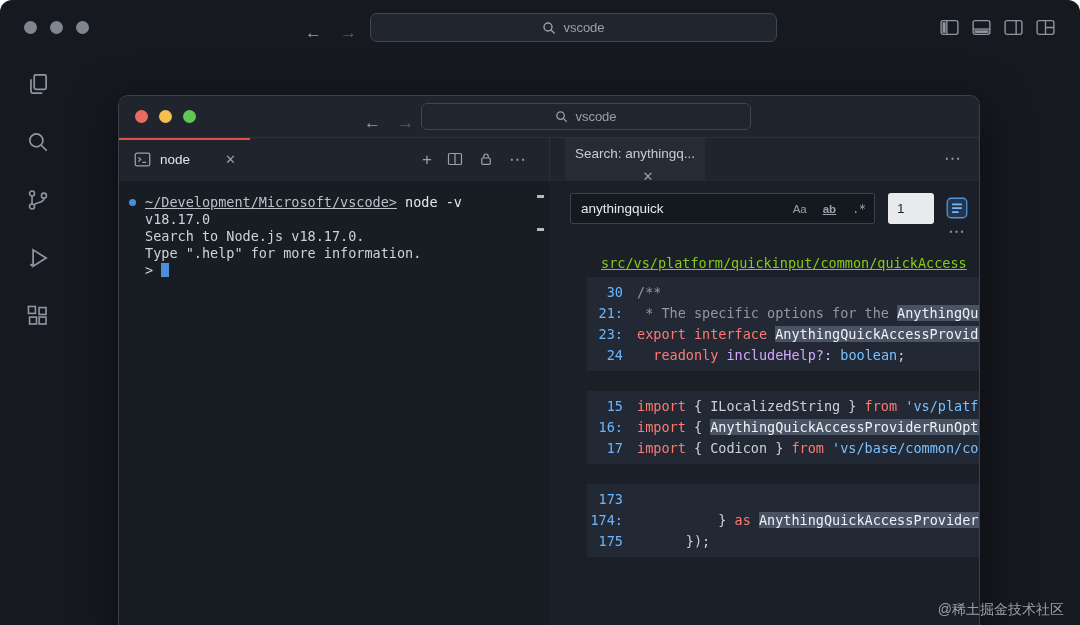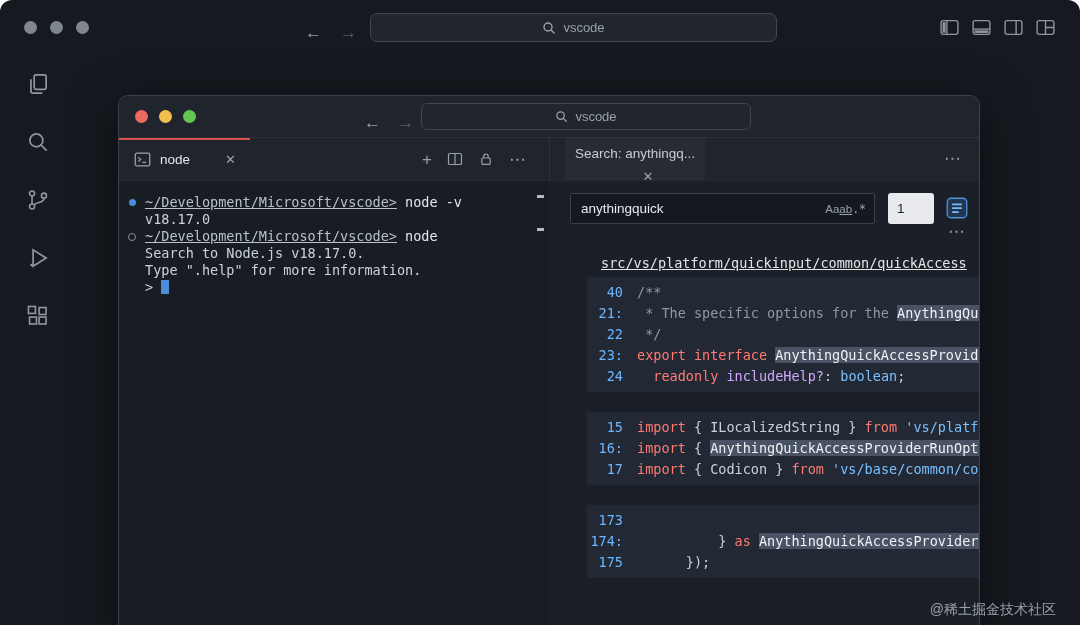--- a/index.html
+++ b/index.html
@@ -64,44 +64,44 @@
   .t-prompt { color:#b9c1ca;text-decoration:underline; } .t-cmd { color:#e4e8ed; } .t-out { color:#ccd3da; }
   .term-cursor { display:inline-block; width:8px; height:14px; background:#4e8ed9; vertical-align:-2px; }
   .term-mark { position:absolute; right:5px; width:7px; height:3px; background:#b4bac2; }
 
   
   .search-panel { width:431px; background:#1b2028; position:relative; overflow:hidden; }
   .controls { position:relative; height:60px; padding:12px 0 6px 21px; }
   .find-wrap { position:relative; display:inline-block; width:305px; }
   .find-input { width:305px; height:31px; background:#14181f; border:1px solid #3a414b; border-radius:2px;
     color:#e6e9ee; font-family:"Liberation Sans", sans-serif; font-size:13.5px; padding:0 80px 0 10px; outline:none; }
-  .toggles { position:absolute; right:9px; top:0; height:31px; display:flex; gap:0;
+  .toggles { position:absolute; right:9px; top:0; height:31px; display:flex; gap:16px;
     color:#9aa1ab; font-size:11.5px; }
   .toggle { cursor:pointer; background:none; border:none; color:#9aa1ab; font-size:11.5px; font-family:"Liberation Sans", sans-serif; }
-  .toggle.underline { text-decoration:underline; }
+  .toggle.underline { text-decoration:underline;font-weight:bold; }
   .toggle.mono { font-family:"DejaVu Sans Mono", monospace; }
   .count-input { position:absolute; left:339px; top:12px; width:46px; height:31px; background:#e8eaed;
     border:none; border-radius:3px; color:#1e232b; font-size:13.5px; padding-left:9px; outline:none; }
   .open-editor-btn { position:absolute; left:395px; top:14px; }
   .panel-more { position:absolute; left:399px; top:42px; }
   .summary { margin-left:38px; background:#272d37; color:#d6dbe1; padding:4px 10px; height:25px;
     font-family:"DejaVu Sans Mono", monospace; font-size:13.5px; line-height:17px; white-space:pre; }
   .results { margin-top:14px; }
   .file-path { margin:0 0 6px 52px; font-family:"DejaVu Sans Mono", monospace; font-size:13.5px;
-    color:#e5e5e5; text-decoration:underline; white-space:pre; cursor:pointer; overflow:hidden; }
+    color:#84cc16; text-decoration:underline; white-space:pre; cursor:pointer; overflow:hidden; }
   .code-block { margin:0 0 20px 38px; background:#222834; padding:5px 0; overflow:hidden; }
   .code-row { display:flex; line-height:21px; white-space:pre; font-family:"DejaVu Sans Mono", monospace;
     font-size:13.5px; cursor:pointer; }
   .code-num { flex:none; width:50px; text-align:right; padding-right:14px; color:#6cb6ff; }
   .code-text { white-space:pre; }
   .c-plain { color:#c9d1d9; } .c-comment { color:#9099a3; } .c-kw { color:#ff7b72; }
   .c-str { color:#79c0ff; } .c-purple { color:#d2a8ff; }
   .c-match { background:#495363; color:#eef2f6; }
 
-  .watermark { position:absolute; right:24px; bottom:6px; color:rgba(190,196,204,0.78); font-size:14px; }
+  .watermark { position:absolute; right:16px; bottom:6px; color:rgba(190,196,204,0.78); font-size:14px; }
 </style>
 </head>
 <body>
 
 <div class="screen">
 
   <div class="outer-titlebar">
     <div class="traffic">
       <span class="dot gray"></span>
       <span class="dot gray"></span>
@@ -258,24 +258,20 @@
         <div id="terminal-lines">
             <div class="term-line">
               <span class="term-marker filled"></span>
               <span class="term-text"><span class="t-prompt">~/Development/Microsoft/vscode&gt;</span><span class="t-cmd"> node -v</span></span>
             </div>
             <div class="term-line">
               <span class="term-marker"></span>
               <span class="term-text"><span class="t-out">v18.17.0</span></span>
             </div>
             <div class="term-line">
-              <span class="term-marker hollow"></span>
-              <span class="term-text"><span class="t-prompt">~/Development/Microsoft/vscode&gt;</span><span class="t-cmd"> node</span></span>
-            </div>
-            <div class="term-line">
               <span class="term-marker"></span>
               <span class="term-text"><span class="t-out">Search to Node.js v18.17.0.</span></span>
             </div>
             <div class="term-line">
               <span class="term-marker"></span>
               <span class="term-text"><span class="t-out">Type ".help" for more information.</span></span>
             </div>
             <div class="term-line">
               <span class="term-marker"></span>
               <span class="term-text"><span class="t-out">&gt; </span><span class="term-cursor"></span></span>
@@ -302,23 +298,22 @@
                 <path d="M7.5 8.7 h9 M7.5 12.2 h9 M7.5 15.7 h6" stroke="#7ab8ff" stroke-width="1.6" fill="none"></path>
               </svg>
           </button>
           <button class="glyph-btn panel-more">⋯</button>
         </div>
 
 
         <div class="results" id="file-results">
             <div class="file-path">src/vs/platform/quickinput/common/quickAccess</div>
             <div class="code-block">
-              <div class="code-row"><span class="code-num">40</span><span class="code-text"><span class="c-comment">/**</span></span></div>
+              <div class="code-row"><span class="code-num">30</span><span class="code-text"><span class="c-comment">/**</span></span></div>
               <div class="code-row"><span class="code-num">21:</span><span class="code-text"><span class="c-comment"> * The specific options for the </span><span class="c-match">AnythingQuickAccess</span></span></div>
-              <div class="code-row"><span class="code-num">22</span><span class="code-text"><span class="c-comment"> */</span></span></div>
               <div class="code-row"><span class="code-num">23:</span><span class="code-text"><span class="c-kw">export interface </span><span class="c-match">AnythingQuickAccessProviderRunOptions</span></span></div>
               <div class="code-row"><span class="code-num">24</span><span class="code-text"><span class="c-plain">  </span><span class="c-kw">readonly</span><span class="c-plain"> </span><span class="c-purple">includeHelp?</span><span class="c-plain">: </span><span class="c-str">boolean</span><span class="c-plain">;</span></span></div>
             </div>
             <div class="code-block">
               <div class="code-row"><span class="code-num">15</span><span class="code-text"><span class="c-kw">import</span><span class="c-plain"> { ILocalizedString } </span><span class="c-kw">from</span><span class="c-plain"> </span><span class="c-str">'vs/platform/action/common/action'</span></span></div>
               <div class="code-row"><span class="code-num">16:</span><span class="code-text"><span class="c-kw">import</span><span class="c-plain"> { </span><span class="c-match">AnythingQuickAccessProviderRunOptions</span></span></div>
               <div class="code-row"><span class="code-num">17</span><span class="code-text"><span class="c-kw">import</span><span class="c-plain"> { Codicon } </span><span class="c-kw">from</span><span class="c-plain"> </span><span class="c-str">'vs/base/common/codicons'</span></span></div>
             </div>
             <div class="code-block">
               <div class="code-row"><span class="code-num">173</span></div>

